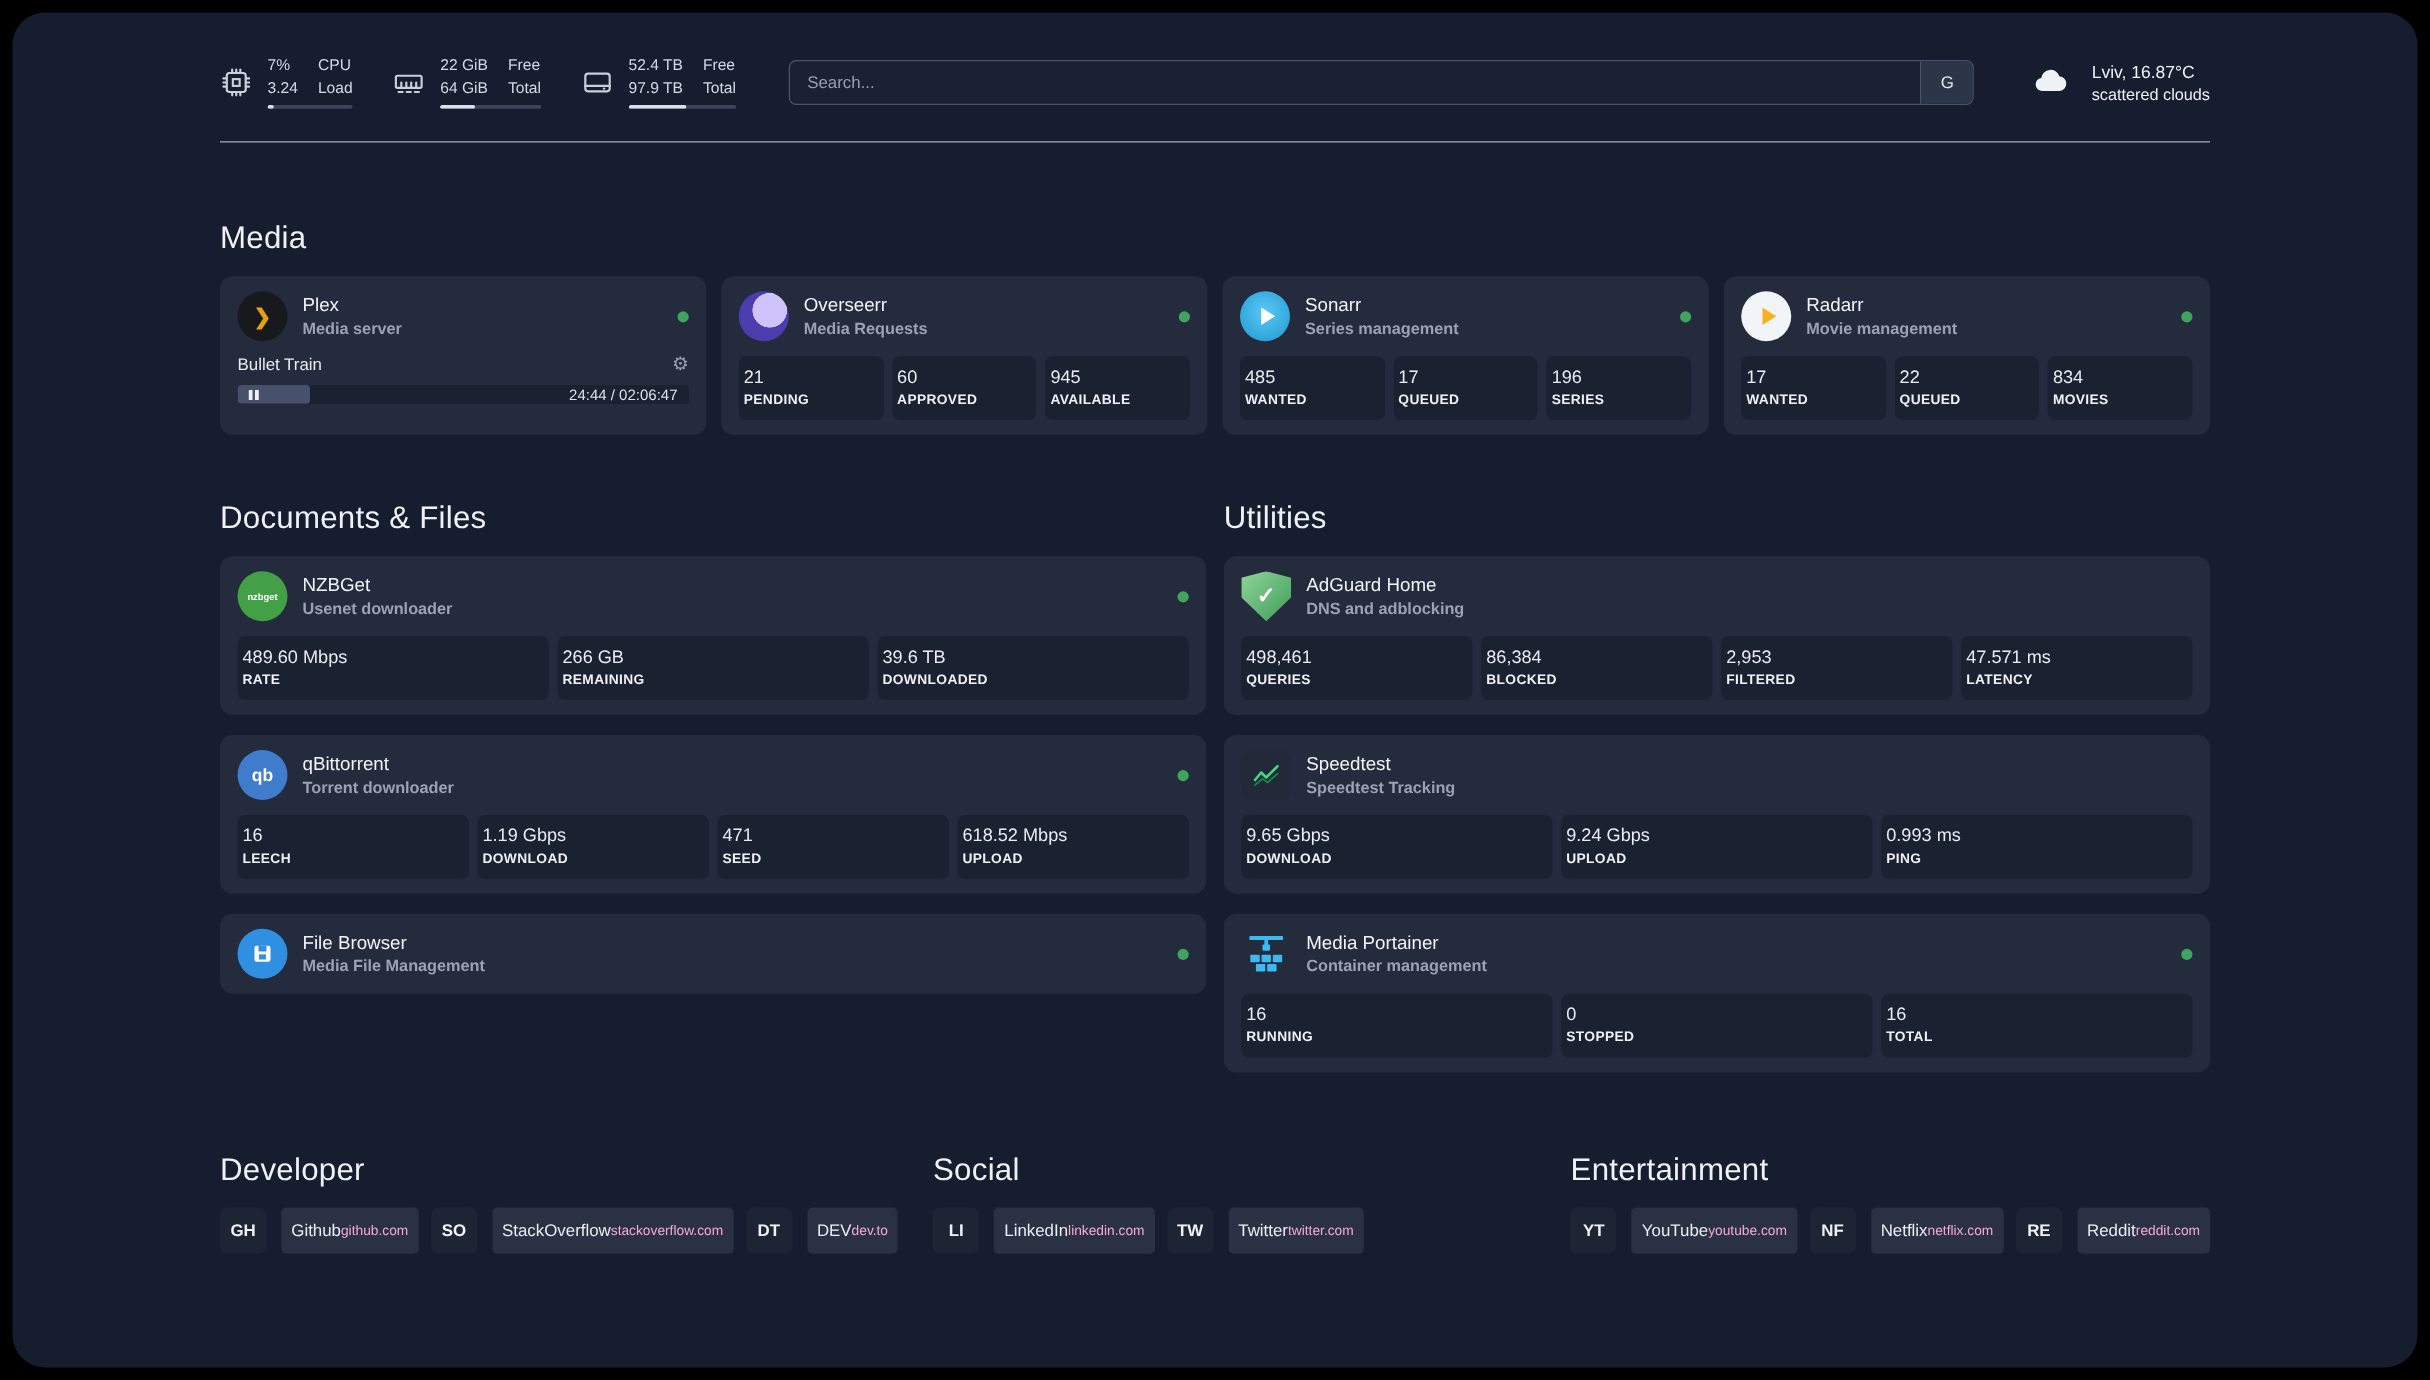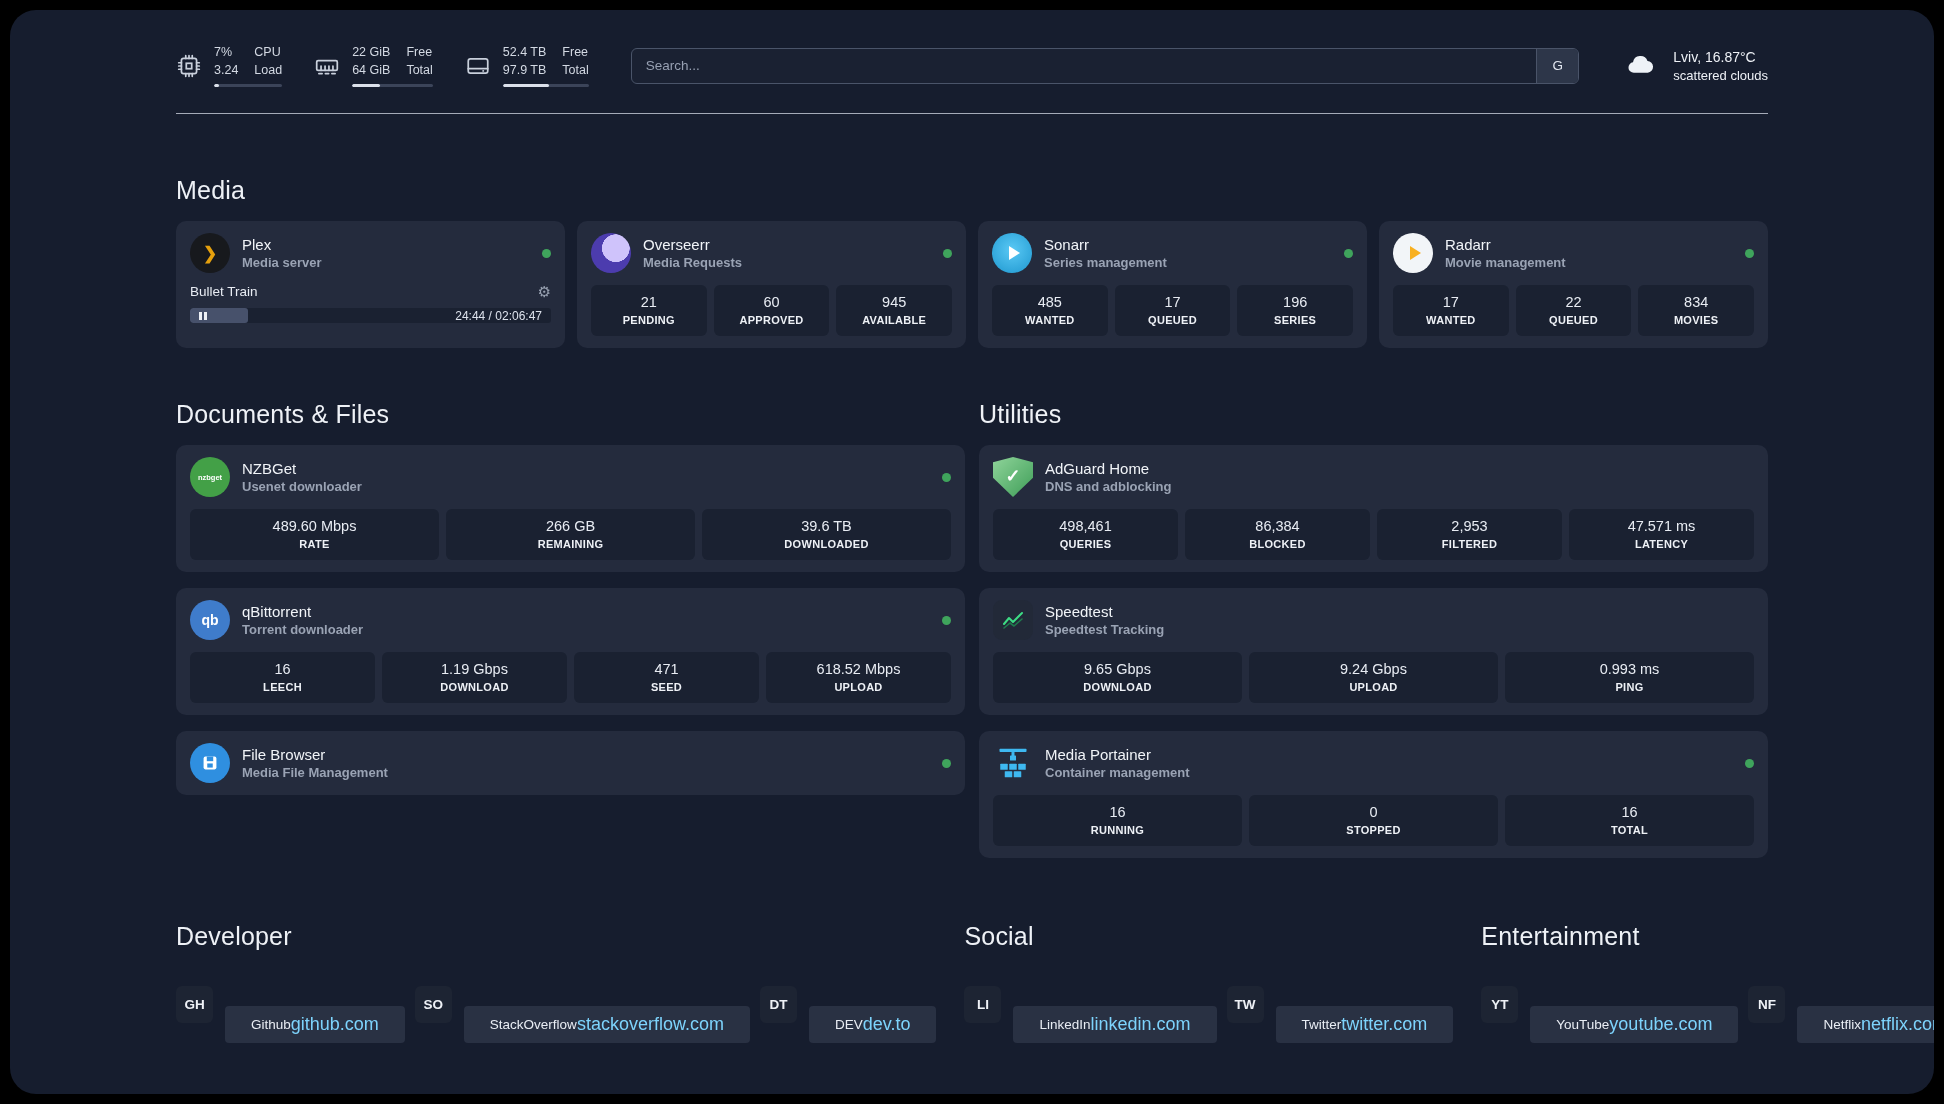--- a/index.html
+++ b/index.html
@@ -52,21 +52,21 @@
   .media-grid { margin-top:16px; display:grid; grid-template-columns:repeat(4,1fr); gap:12px; }
 
   .card { background:#242b3d; border-radius:10px; padding:12px 14px; }
   .card-head { display:flex; align-items:center; gap:12px; }
   .app-titles { display:flex; flex-direction:column; gap:2px; min-width:0; }
   .app-name { font-size:15px; color:#f1f4f8; font-weight:500; white-space:nowrap; }
   .app-sub { font-size:13px; color:#9aa3b4; white-space:nowrap;font-weight:bold; }
   .status-dot { width:9px; height:9px; border-radius:50%; background:#3fa45c; margin-left:auto; flex:none; }
 
   .stats { display:flex; gap:7px; margin-top:12px; }
-  .stat { flex:1; background:#1a2131; border-radius:6px; padding:9px 4px 10px; display:flex; flex-direction:column; align-items:center; gap:4px; min-width:0; }
+  .stat { flex:1; background:#1a2131; border-radius:6px; padding:9px 4px 10px; display:flex; flex-direction:column; gap:4px; min-width:0; }
   .stat-value { font-size:14.5px; color:#e8ecf3; white-space:nowrap; }
   .stat-label { font-size:11px; font-weight:700; color:#eef1f6; letter-spacing:.3px; white-space:nowrap; }
 
   
   .app-icon { width:40px; height:40px; border-radius:50%; flex:none; display:flex; align-items:center; justify-content:center; position:relative; overflow:hidden; }
   .plex-icon { background:#17191d; }
   .plex-icon::before { content:"\276F"; color:#e5a00d; font-size:17px; font-weight:bold; }
   .overseerr-icon { background:radial-gradient(circle at 62% 38%, #cfc3fb 0 39%, #4c3cae 40%); }
   .sonarr-icon { background:radial-gradient(circle at 50% 42%, #5ac9f5, #1e97cf); }
   .play-tri { width:0; height:0; border-left:11px solid #fff; border-top:7px solid transparent; border-bottom:7px solid transparent; margin-left:4px; }
@@ -96,23 +96,23 @@
 
   
   .two-col { margin-top:52px; display:grid; grid-template-columns:1fr 1fr; gap:14px; align-items:start; }
   .col-cards { margin-top:16px; display:flex; flex-direction:column; gap:16px; }
 
   
   .bookmarks { margin-top:64px; display:grid; grid-template-columns:1fr 1fr 1fr; gap:28px; align-items:start; }
   .bm-list { margin-top:15px; display:flex; flex-direction:row; gap:10px; }
   .bookmark { display:flex; align-items:center; gap:12px; cursor:pointer; }
   .bm-abbr { width:37px; height:37px; border-radius:6px; background:#1d2433; color:#eef1f6; font-weight:700; font-size:13.5px; display:flex; align-items:center; justify-content:center; flex:none; }
-  .bm-pill { flex:1; height:37px; background:#293143; border-radius:4px; display:flex; align-items:center; justify-content:space-between; padding:0 26px; min-width:0;margin-top:40px; }
+  .bm-pill { flex:1; height:37px; background:#293143; border-radius:4px; display:flex; align-items:center; justify-content:space-between; padding:0 8px; min-width:0; }
   .bm-name { font-size:13.5px; color:#e9edf4; }
-  .bm-url { font-size:18px; color:#7dd3fc; }
+  .bm-url { font-size:11px; color:#f9a8d4; }
 </style>
 </head>
 <body>
 
 <div class="app">
 
   <header class="topbar">
     <div class="sys-stats">
 
       <div class="stat-group">

